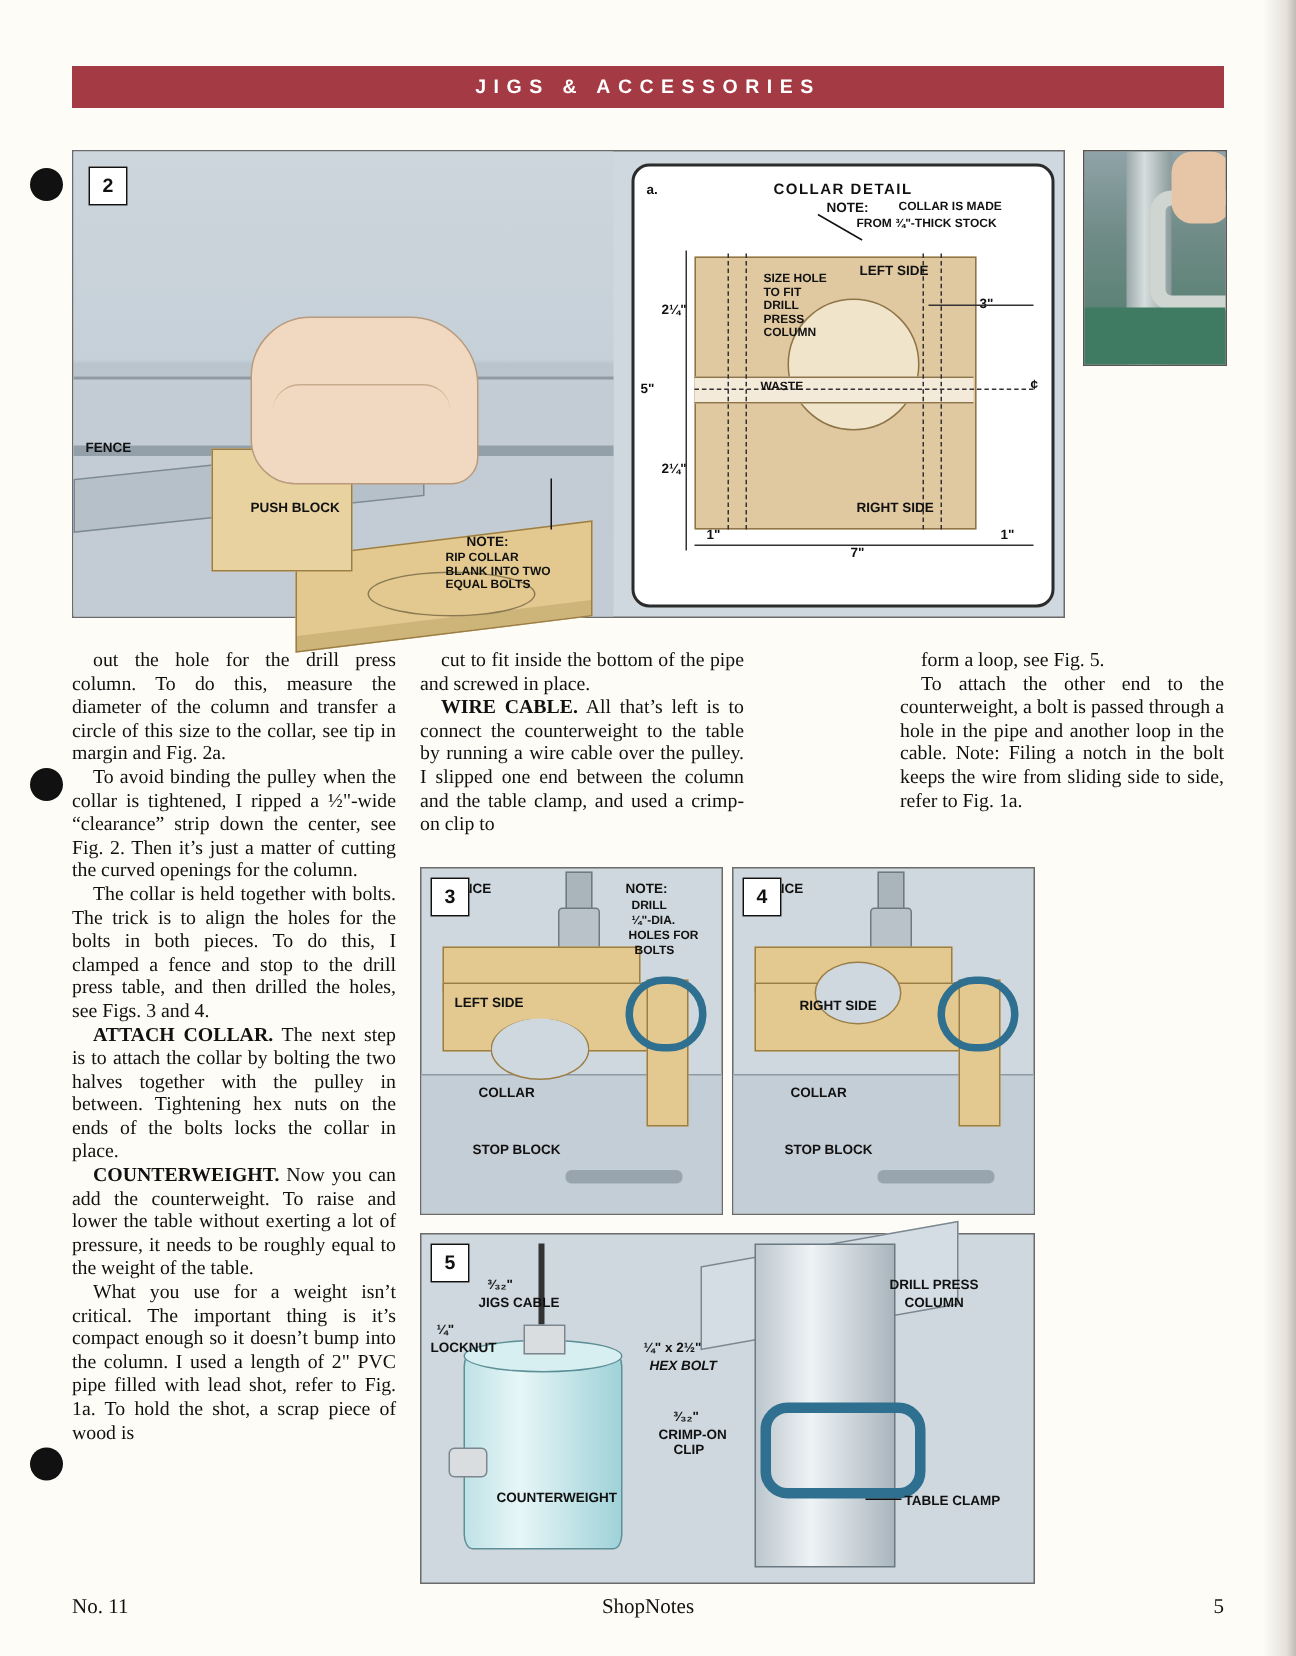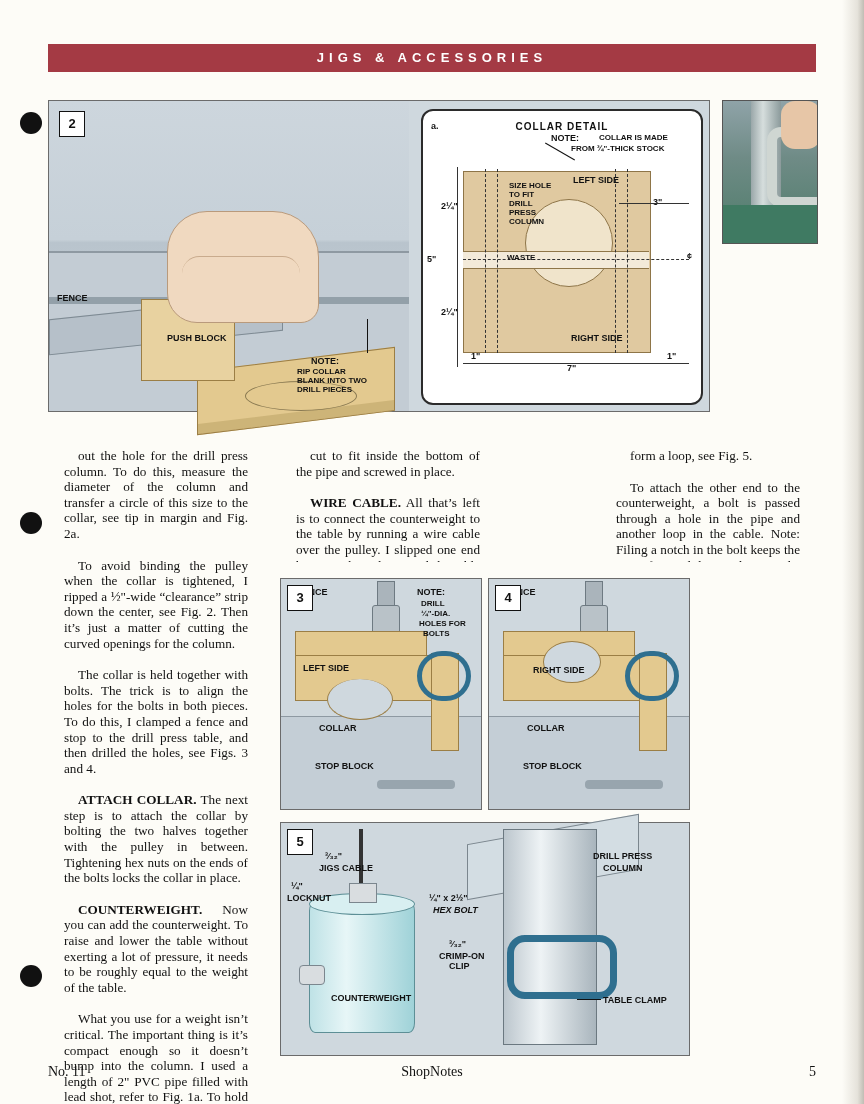--- a/index.html
+++ b/index.html
@@ -133,21 +133,21 @@
     position:absolute;width:24px;height:24px;border:1px solid #111;background:#fff;
     font-family:"Liberation Sans",sans-serif;font-weight:bold;font-size:13px;
     text-align:center;line-height:24px;
   }
 
   
   .col{
     position:absolute;top:432px;width:216px;
     font-size:13.2px;line-height:15.6px;text-align:justify;
   }
-  .col p{margin:16px;text-indent:14px;}
+  .col p{margin:0;text-indent:14px;}
   .col p.first{text-indent:14px;}
   .col .sc{font-variant:small-caps;font-weight:bold;}
   .c1{left:48px;width:216px;}
   .c2{left:280px;width:216px;}
   .c3{left:600px;width:216px;}
 
   
   .figbox{
     position:absolute;background:#cfd8de;border:1px solid #6b6b6b;
   }
@@ -221,21 +221,21 @@
       <div class="fence"></div>
       <div class="board"></div>
       <div class="ellipse-mark"></div>
       <div class="pushblock"></div>
       <div class="hand"></div>
       <div class="lbl" style="left:118px;top:232px;">PUSH BLOCK</div>
       <div class="lbl" style="left:8px;top:192px;">FENCE</div>
       <div class="lbl" style="left:262px;top:255px;">NOTE:</div>
       <div class="lbl small" style="left:248px;top:266px;">RIP COLLAR</div>
       <div class="lbl small" style="left:248px;top:275px;">BLANK INTO TWO</div>
-      <div class="lbl small" style="left:248px;top:284px;">DRILL PIECES</div>
+      <div class="lbl small" style="left:248px;top:284px;">EQUAL BOLTS</div>
       <div class="leadlinev" style="left:318px;top:218px;height:34px;"></div>
     </div>
 
     <div class="stepnum" style="left:10px;top:10px;">2</div>
 
     <div class="collar-panel">
       <div class="collar-title">COLLAR DETAIL</div>
       <div class="lbl" style="left:8px;top:10px;">a.</div>
 
       <div class="collar-block"></div>

